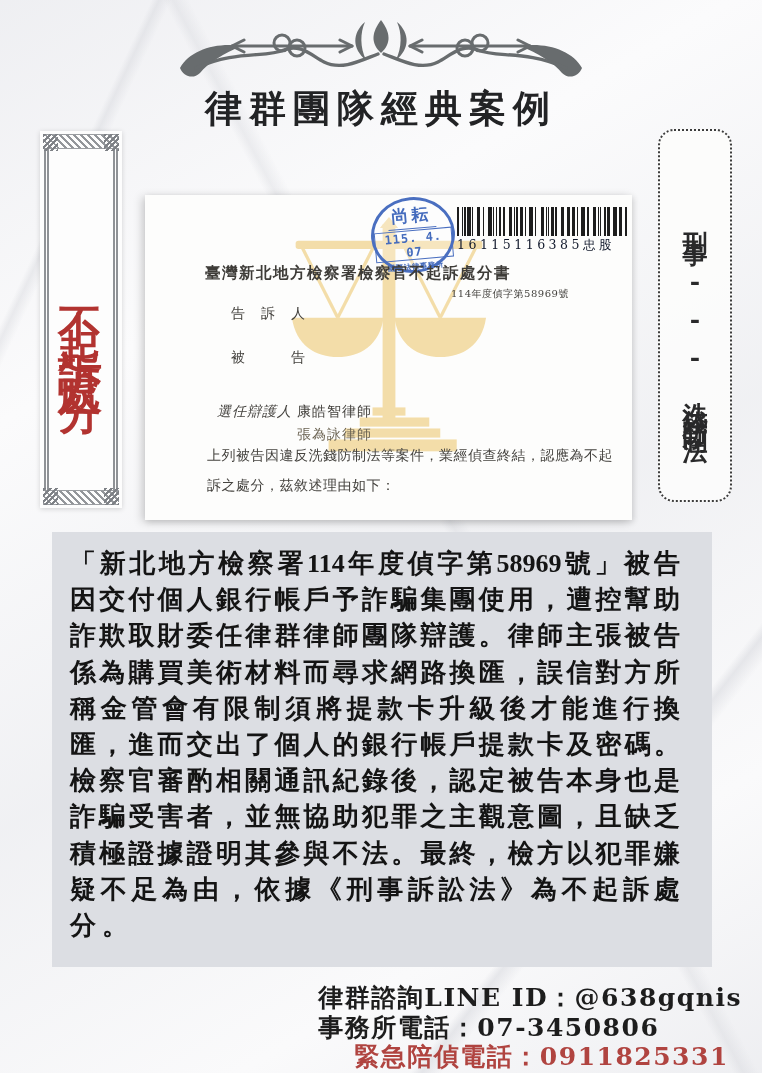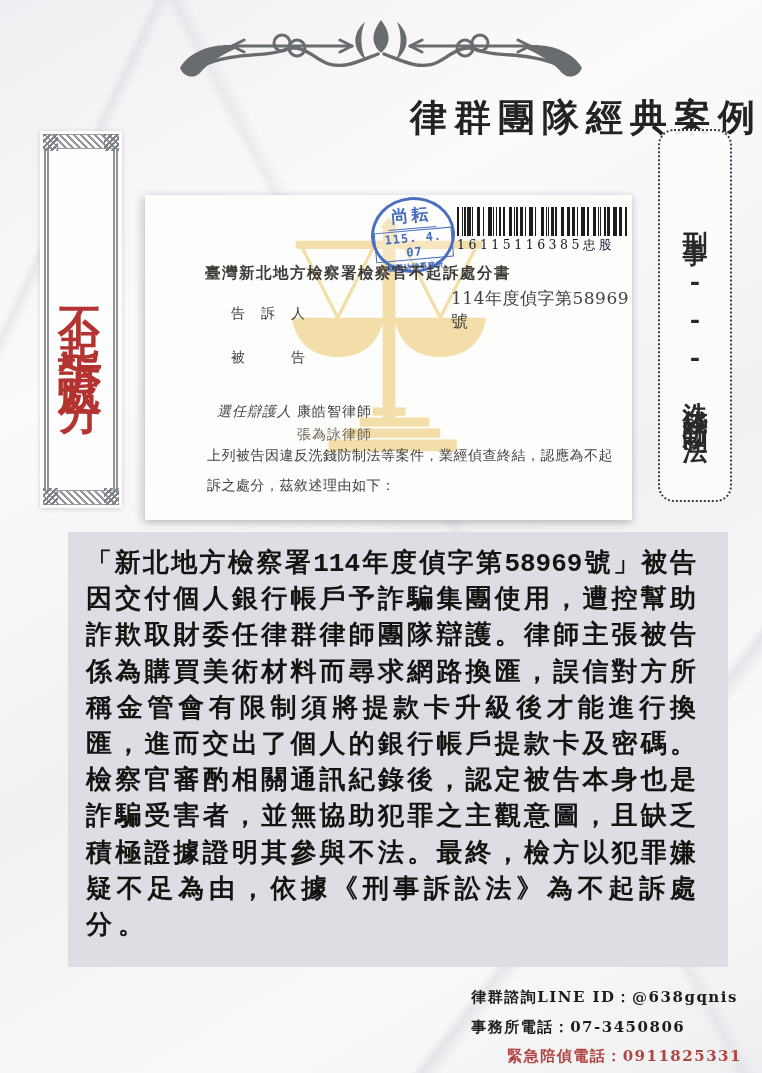--- a/index.html
+++ b/index.html
@@ -9,21 +9,21 @@
     background:
       linear-gradient(115deg, transparent 12%, rgba(198,200,207,.30) 12.6%, transparent 13.6%),
       linear-gradient(62deg, transparent 55%, rgba(203,205,211,.28) 55.8%, transparent 57%),
       linear-gradient(128deg, transparent 78%, rgba(196,198,206,.35) 78.7%, transparent 80%),
       linear-gradient(150deg, rgba(232,233,237,.55) 0%, #fbfbfc 28%, rgba(236,237,240,.6) 55%, #fafafb 80%, rgba(230,231,235,.5) 100%),
       #f6f6f8;
   }
   
   .flourish{position:absolute;left:166px;top:16px;width:430px;height:74px;}
   .page-title{
-    position:absolute;left:0;top:93px;width:762px;text-align:right;
+    position:absolute;left:0;top:84px;width:762px;text-align:center;
     font-size:37px;font-weight:700;color:#222325;letter-spacing:7px;
   }
   
   .vtext{writing-mode:vertical-rl;text-orientation:upright;}
   .left-banner{
     position:absolute;left:40px;top:131px;width:82px;height:377px;
     background:#fdfdfd;box-shadow:0 1px 5px rgba(0,0,0,.16);
   }
   .lb-edge{position:absolute;left:3px;right:3px;height:13px;
     background:repeating-linear-gradient(45deg,#93969a 0 2px,transparent 2px 5px);
@@ -72,43 +72,43 @@
   .stamp-bottom{font-size:7.5px;font-weight:600;letter-spacing:.5px;margin-top:2px;}
   .barcode{position:absolute;left:312px;top:12px;width:170px;}
   .barcode-bars{
     height:29px;background-color:#fdfdfc;
     background:
       repeating-linear-gradient(90deg,#1d1d1d 0 2px,transparent 2px 5px,#1d1d1d 5px 6px,transparent 6px 10px,#1d1d1d 10px 13px,transparent 13px 15px,#1d1d1d 15px 16px,transparent 16px 21px),
       repeating-linear-gradient(90deg,#1d1d1d 0 1px,transparent 1px 7px,#1d1d1d 7px 9px,transparent 9px 13px);
   }
   .barcode-label{font-size:12.5px;letter-spacing:3.5px;color:#0f172a;margin-top:1px;white-space:nowrap;}
   .doc-title{position:absolute;left:60px;top:68px;font-size:15.5px;font-weight:700;letter-spacing:1.5px;color:#3e3c38;}
-  .doc-caseno{position:absolute;left:306px;top:92px;font-size:17px;letter-spacing:.5px;}
+  .doc-caseno{position:absolute;left:306px;top:92px;font-size:10px;letter-spacing:.5px;}
   .doc-field{position:absolute;font-size:14px;letter-spacing:1px;}
   .f-complainant{left:86px;top:110px;text-align:right;}
   .f-defendant{left:86px;top:154px;}
   .f-counsel{left:72px;top:208px;font-style:italic;}
   .f-counsel1{left:152px;top:208px;}
   .f-counsel2{left:152px;top:231px;color:#6b6352;}
   .doc-body{position:absolute;left:62px;width:430px;font-size:14px;letter-spacing:.5px;line-height:20px;}
   .l1{top:250px;} .l2{top:280px;}
   
   .case-box{
-    position:absolute;left:68px;top:532px;width:660px;height:435px;
+    position:absolute;left:52px;top:532px;width:660px;height:435px;
     background:#dcdee3;box-sizing:border-box;padding:14px 32px 0 18px;
-    font-family:Liberation Mono, monospace;
+    font-family:Liberation Serif, serif;
   }
   .case-line{
     height:36.2px;line-height:36.2px;font-size:26px;font-weight:700;color:#141414;
     text-align:justify;text-align-last:justify;white-space:nowrap;
   }
   .case-line.no-just{text-align-last:left;letter-spacing:6px;}
   
   .footer{position:absolute;right:20px;top:983px;text-align:left;}
-  .footer div{font-size:15px;font-weight:600;color:#1d1d1d;letter-spacing:1.5px;line-height:29.5px;}
+  .footer div{font-size:25px;font-weight:600;color:#1d1d1d;letter-spacing:1.5px;line-height:29.5px;}
   .footer .red{color:#b04440;margin-left:36px;}
 </style>
 </head>
 <body>
 
 <div id="canvas">
 
   <svg class="flourish" viewBox="0 0 430 74" fill="none" xmlns="http://www.w3.org/2000/svg">
     <g id="halfL">
       <path d="M14,52 C24,34 50,26 76,30 C58,37 42,47 34,57 C27,64 17,60 14,52 Z" fill="#686c6e"></path>

